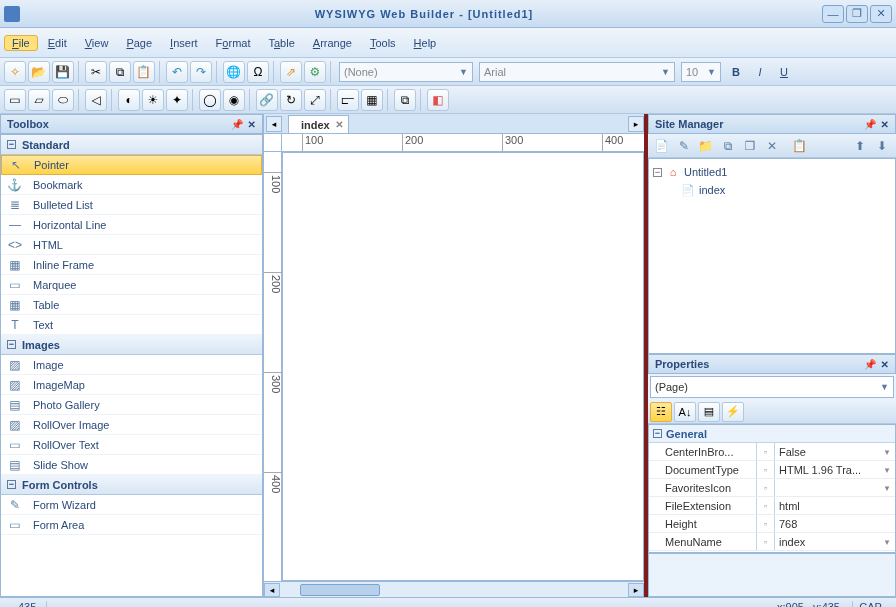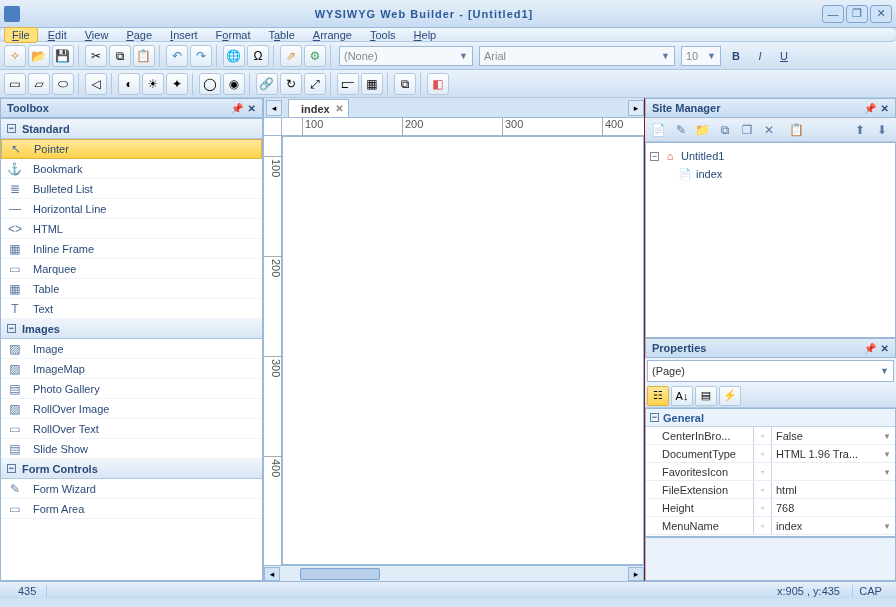--- a/index.html
+++ b/index.html
@@ -1,21 +1,21 @@
 <!DOCTYPE html>
 <html><head>
 <meta charset="utf-8">
 <style>
 * { box-sizing: border-box; margin: 0; padding: 0; font-family: "MS Sans Serif", Tahoma, sans-serif; font-size: 11px; }
 html, body { width: 896px; height: 607px; overflow: hidden; background: #d4e4f7; }
 .titlebar { height: 28px; background: linear-gradient(#e6eff9,#c7dcf2); display:flex; align-items:center; padding:0 4px; border-bottom:1px solid #9bb8d8; }
 .titlebar .appicon { width:16px; height:16px; background:#4a7ec0; border-radius:2px; margin-right:8px; }
 .titlebar .title { flex:1; text-align:center; font-weight:bold; color:#2a5a9a; letter-spacing:1px; }
 .winbtn { width:22px; height:18px; margin-left:2px; background:#d0e2f5; border:1px solid #7ba4d0; border-radius:3px; display:flex; align-items:center; justify-content:center; color:#3a6a9a; cursor:pointer; }
-.menubar { height:14px; background:linear-gradient(#f0f5fb,#dae8f7); display:flex; align-items:center; padding:0 4px; gap:2px; border-bottom:1px solid #b0c8e0;border-radius:6px; }
+.menubar { height:30px; background:linear-gradient(#f0f5fb,#dae8f7); display:flex; align-items:center; padding:0 4px; gap:2px; border-bottom:1px solid #b0c8e0; }
 .menuitem { padding:2px 8px; color:#2a4a7a; cursor:pointer; border-radius:3px; }
 .menuitem.hot { background:#ffe07a; border:1px solid #e0b040; padding:1px 7px; }
 .menuitem u { text-decoration: underline; }
 .toolbar { height:28px; background:linear-gradient(#eaf2fb,#cfe0f2); display:flex; align-items:center; padding:0 4px; gap:2px; border-bottom:1px solid #b0c8e0; }
 .tbtn { width:22px; height:22px; background:linear-gradient(#fdfefe,#e0ecf7); border:1px solid #b0c8e0; border-radius:3px; display:flex; align-items:center; justify-content:center; cursor:pointer; font-size:12px; }
 .tdivider { width:3px; height:22px; border-left:1px solid #b0c8e0; margin:0 2px; }
 .tselect { height:20px; background:#f5f8fc; border:1px solid #9bb8d8; padding:0 4px; display:flex; align-items:center; color:#888; margin:0 2px; }
 .tselect.style { width:134px; }
 .tselect.font { width:196px; }
 .tselect.size { width:40px; }
@@ -40,21 +40,21 @@
 .tab .close { position:absolute; right:4px; font-size:10px; color:#888; cursor:pointer; }
 .canvaswrap { flex:1; display:flex; background:#d4e4f7; overflow:hidden; }
 .ruler-h { height:18px; background:#fff; border-bottom:1px solid #9bb8d8; position:relative; font-size:9px; color:#555; }
 .ruler-h .tick { position:absolute; top:0; height:18px; border-left:1px solid #aaa; padding-left:2px; }
 .ruler-v { width:18px; background:#fff; border-right:1px solid #9bb8d8; position:relative; font-size:9px; color:#555; }
 .ruler-v .tick { position:absolute; left:0; width:18px; border-top:1px solid #aaa; writing-mode:vertical-rl; padding-top:2px; }
 .canvas { flex:1; background:#fff; border:1px solid #9bb8d8; }
 .scrollh { height:16px; background:#e0ecf7; border-top:1px solid #9bb8d8; display:flex; align-items:center; }
 .scrollh .thumb { width:80px; height:12px; background:#b8d0ea; border:1px solid #7ba4d0; border-radius:2px; margin-left:20px; }
 .scrollh .sbtn { width:16px; height:14px; background:#d0e2f5; border:1px solid #9bb8d8; display:flex; align-items:center; justify-content:center; font-size:9px; cursor:pointer; }
-.right { width:252px; display:flex; flex-direction:column; border-left:1px solid #7f1d1d; }
+.right { width:252px; display:flex; flex-direction:column; border-left:4px solid #7f1d1d; }
 .site { flex:0 0 240px; display:flex; flex-direction:column; }
 .site-toolbar { height:24px; background:linear-gradient(#eaf2fb,#cfe0f2); display:flex; align-items:center; gap:2px; padding:0 4px; border-bottom:1px solid #b0c8e0; }
 .sbtn2 { width:20px; height:20px; border:1px solid transparent; display:flex; align-items:center; justify-content:center; cursor:pointer; font-size:12px; color:#5a7aa0; border-radius:2px; }
 .tree { flex:1; background:#fff; border:1px solid #9bb8d8; padding:4px; color:#2a4a7a; overflow:auto; }
 .tree .node { display:flex; align-items:center; gap:4px; height:18px; }
 .tree .node .exp { width:9px; height:9px; border:1px solid #888; display:flex; align-items:center; justify-content:center; font-size:9px; line-height:1; }
 .tree .node .nicon { width:14px; height:14px; display:flex; align-items:center; justify-content:center; }
 .tree .child { margin-left:28px; }
 .props { flex:1; display:flex; flex-direction:column; }
 .props-select { height:22px; margin:2px; background:#fff; border:1px solid #9bb8d8; display:flex; align-items:center; padding:0 4px; color:#333; }

